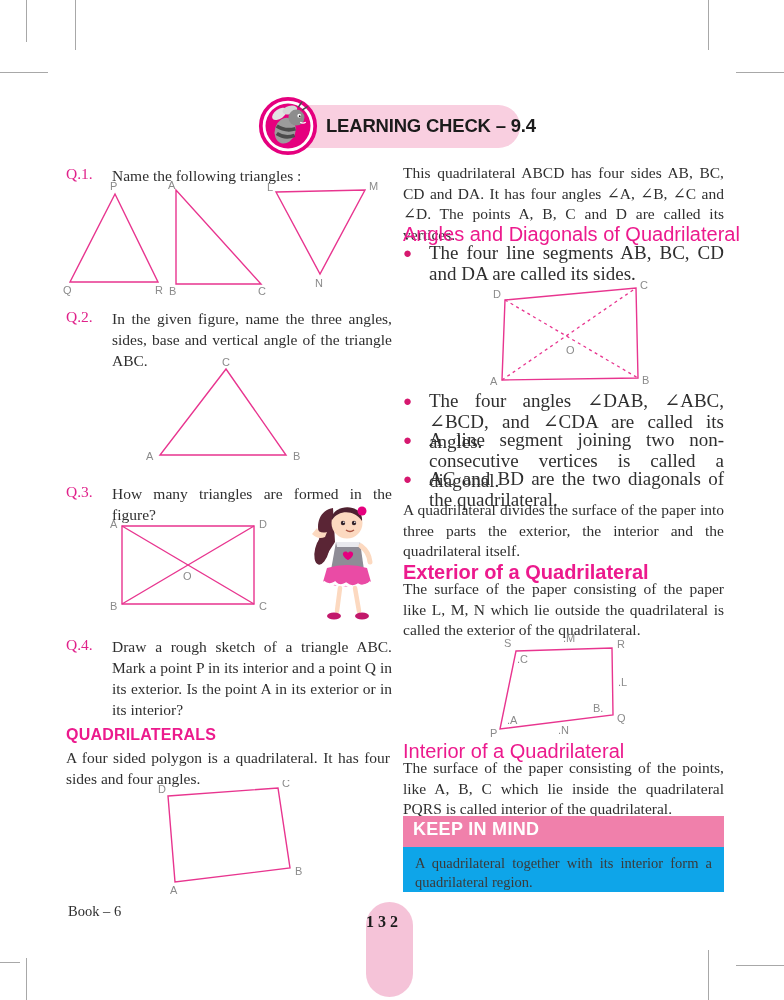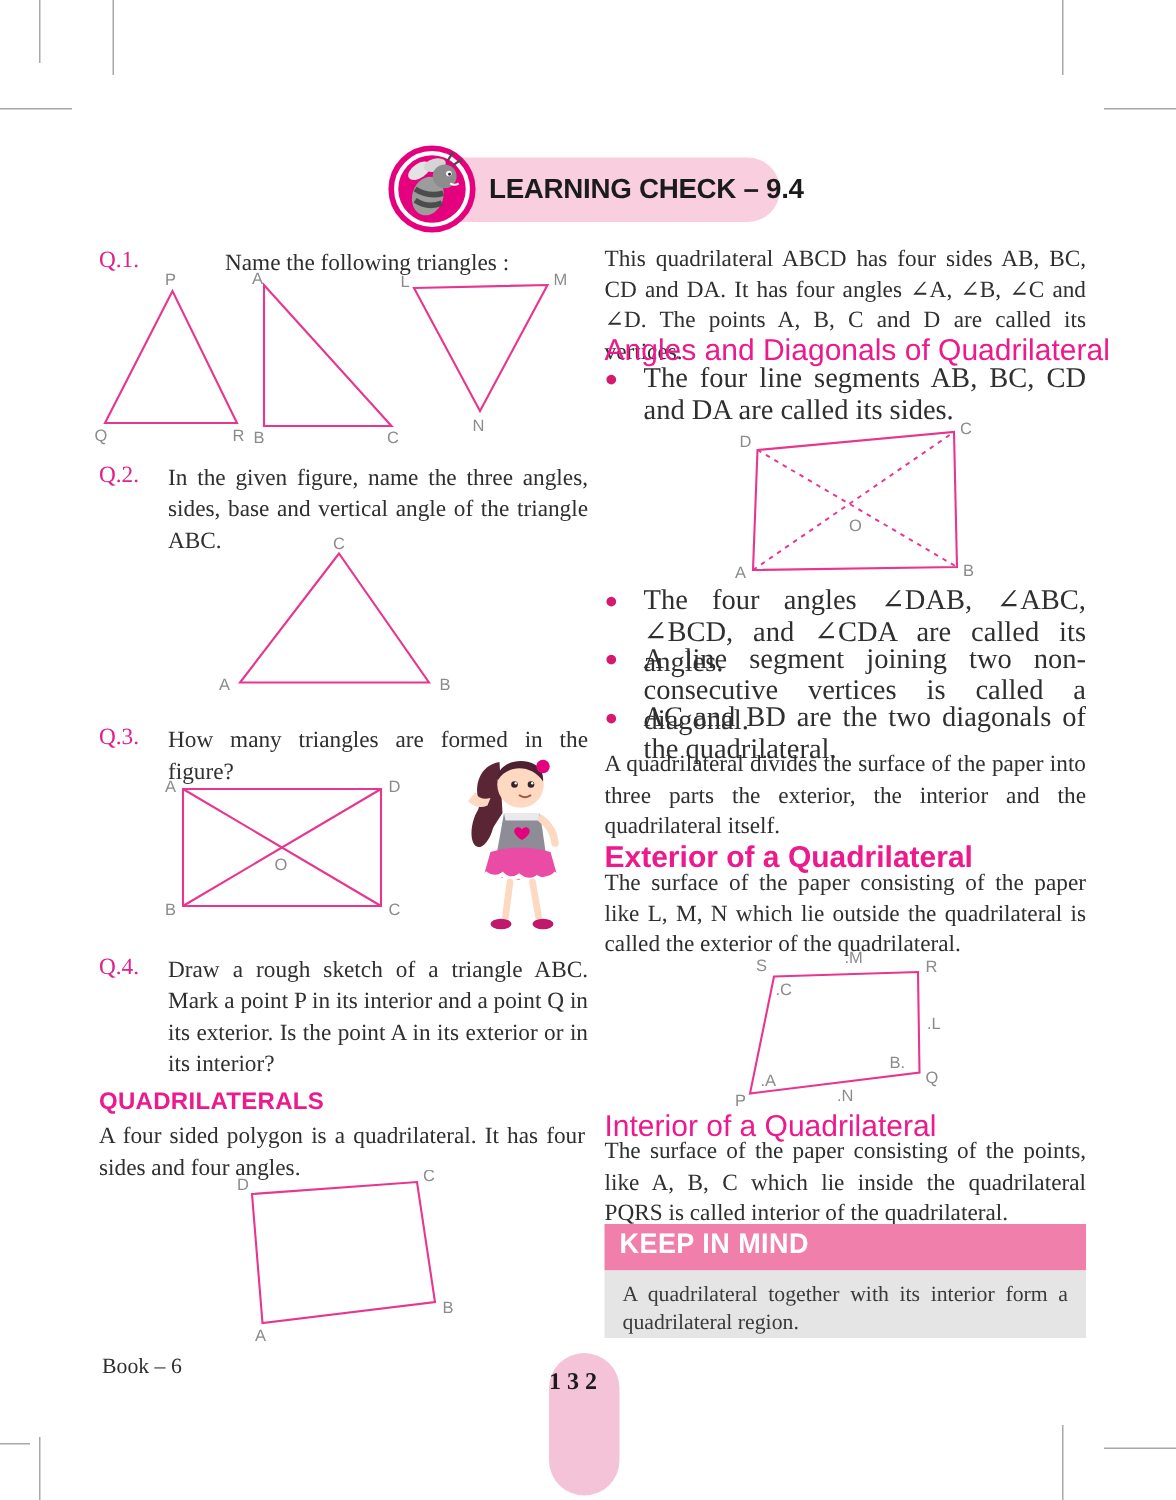--- a/index.html
+++ b/index.html
@@ -25,21 +25,21 @@
   .bullet-dot{width:26px;flex:0 0 26px;color:#d6186f;font-size:15px;line-height:20.5px;}
   .bullet-text{flex:1;font-size:19px;line-height:20.5px;text-align:justify;}
   
   .fig-line{stroke:#e8358f;stroke-width:1.4;fill:none;}
   .fig-line-dash{stroke:#e8358f;stroke-width:1.3;fill:none;stroke-dasharray:3 3.5;}
   .fig-lab{fill:#8b8b8b;font-family:"Liberation Sans",sans-serif;font-size:11px;}
   
   .kim-banner{position:absolute;left:403px;top:816px;width:321px;height:31px;background:#f080ab;}
   .kim-title{position:absolute;left:413px;top:819px;color:#ffffff;font-family:"Liberation Sans",sans-serif;
              font-weight:bold;font-size:18px;letter-spacing:0.3px;transform:scaleY(1.05);}
-  .kim-body{position:absolute;left:403px;top:847px;width:297px;height:32px;background:#e5e5e5;
+  .kim-body{position:absolute;left:403px;top:847px;width:297px;height:32px;background:#0ea5e9;
             padding:7px 12px 6px 12px;font-size:14.5px;line-height:19px;text-align:justify;color:#3a3a3a;}
   
   .book-label{position:absolute;left:68px;top:903px;font-size:14.5px;color:#2f2f2f;}
   .page-pill{position:absolute;left:366px;top:902px;width:47px;height:95px;border-radius:24px;
              background:#f5c3d8;text-align:left;}
   .page-num{margin-top:11px;font-weight:bold;font-size:16px;letter-spacing:4px;color:#1c1c1c;}
 </style>
 </head>
 <body>
 
@@ -67,21 +67,21 @@
       <path d="M20,32 q9,6 20,3" stroke="#4c4c4c" stroke-width="4" fill="none"></path>
       <path d="M20,40 q9,6 19,2" stroke="#4c4c4c" stroke-width="4" fill="none"></path>
       <circle cx="41" cy="23" r="8.5" fill="#8d8d8d"></circle>
       <circle cx="44" cy="21" r="2" fill="#ffffff"></circle>
       <circle cx="44.5" cy="21.5" r="1" fill="#222222"></circle>
       <path d="M43,12 l4,-6 M47,15 l6,-4" stroke="#4c4c4c" stroke-width="1.6"></path>
       <path d="M45,28 q3,2 6,0" stroke="#ffffff" stroke-width="1.4" fill="none"></path>
     </svg>
   </div>
 
-  <div class="q-row" style="top:165px;gap:38px;">
+  <div class="q-row" style="top:165px;">
     <div class="q-label">Q.1.</div>
     <div class="q-text">Name the following triangles :</div>
   </div>
 
   <svg class="abs" style="left:58px;top:180px;" width="332" height="120" viewBox="0 0 332 120">
     <polygon class="fig-line" points="57,14 12,102 100,102"></polygon>
     <polygon class="fig-line" points="118,10 118,104 203,104"></polygon>
     <polygon class="fig-line" points="218,12 307,10 262,94"></polygon>
     <text class="fig-lab" x="52" y="10">P</text>
     <text class="fig-lab" x="5" y="114">Q</text>

